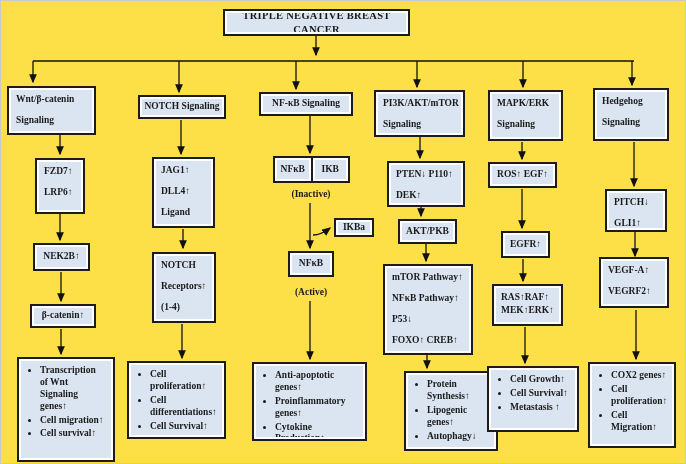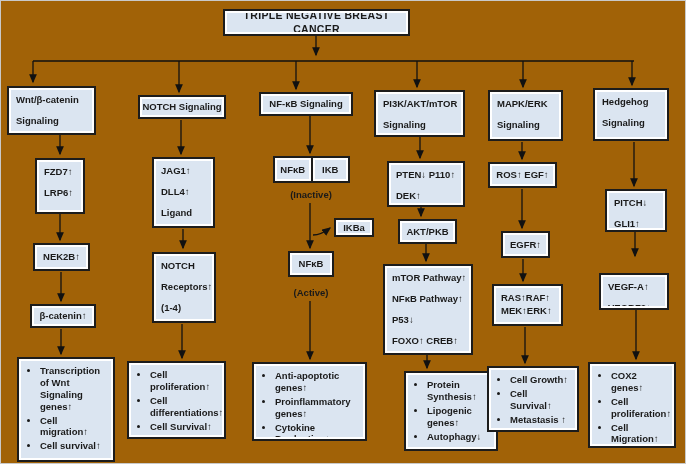--- a/index.html
+++ b/index.html
@@ -1,19 +1,19 @@
 <!DOCTYPE html>
 <html><head>
 <meta charset="utf-8">
 <style>
   html,body { margin:0; padding:0; background:#ffffff; }
   .canvas {
     position:relative; width:686px; height:464px;
-    background:#a16207; border:1px solid #c9c9c9; box-sizing:border-box;
-    font-family:Liberation Sans, sans-serif;
+    background:#fde047; border:1px solid #c9c9c9; box-sizing:border-box;
+    font-family:Liberation Serif, serif;
     font-weight:bold; color:#1a1a1a; font-size:9.5px; line-height:1.25;
     overflow:hidden;
   }
   svg.connectors { position:absolute; left:0; top:0; width:686px; height:464px; }
   .box {
     position:absolute; border:2px solid #1c1c1c; background:#ffffff;
     padding:2px; box-sizing:border-box;
   }
   .fill {
     background:#dbe5f1; width:100%; height:100%; box-sizing:border-box;
@@ -257,21 +257,21 @@
       <div class="ln">Hedgehog</div>
       <div class="ln">Signaling</div>
     </div>
   </div>
   <div class="box" style="left:604px;top:188px;width:62px;height:43px;">
     <div class="fill">
       <div class="ln">PITCH↓</div>
       <div class="ln">GLI1↑</div>
     </div>
   </div>
-  <div class="box" style="left:598px;top:272px;width:70px;height:37px;">
+  <div class="box" style="left:598px;top:256px;width:70px;height:51px;">
     <div class="fill">
       <div class="ln">VEGF-A↑</div>
       <div class="ln">VEGRF2↑</div>
     </div>
   </div>
   <div class="box" style="left:587px;top:361px;width:88px;height:86px;">
     <div class="fill">
         <ul>
       <li>COX2 genes↑</li>
       <li>Cell proliferation↑</li>

